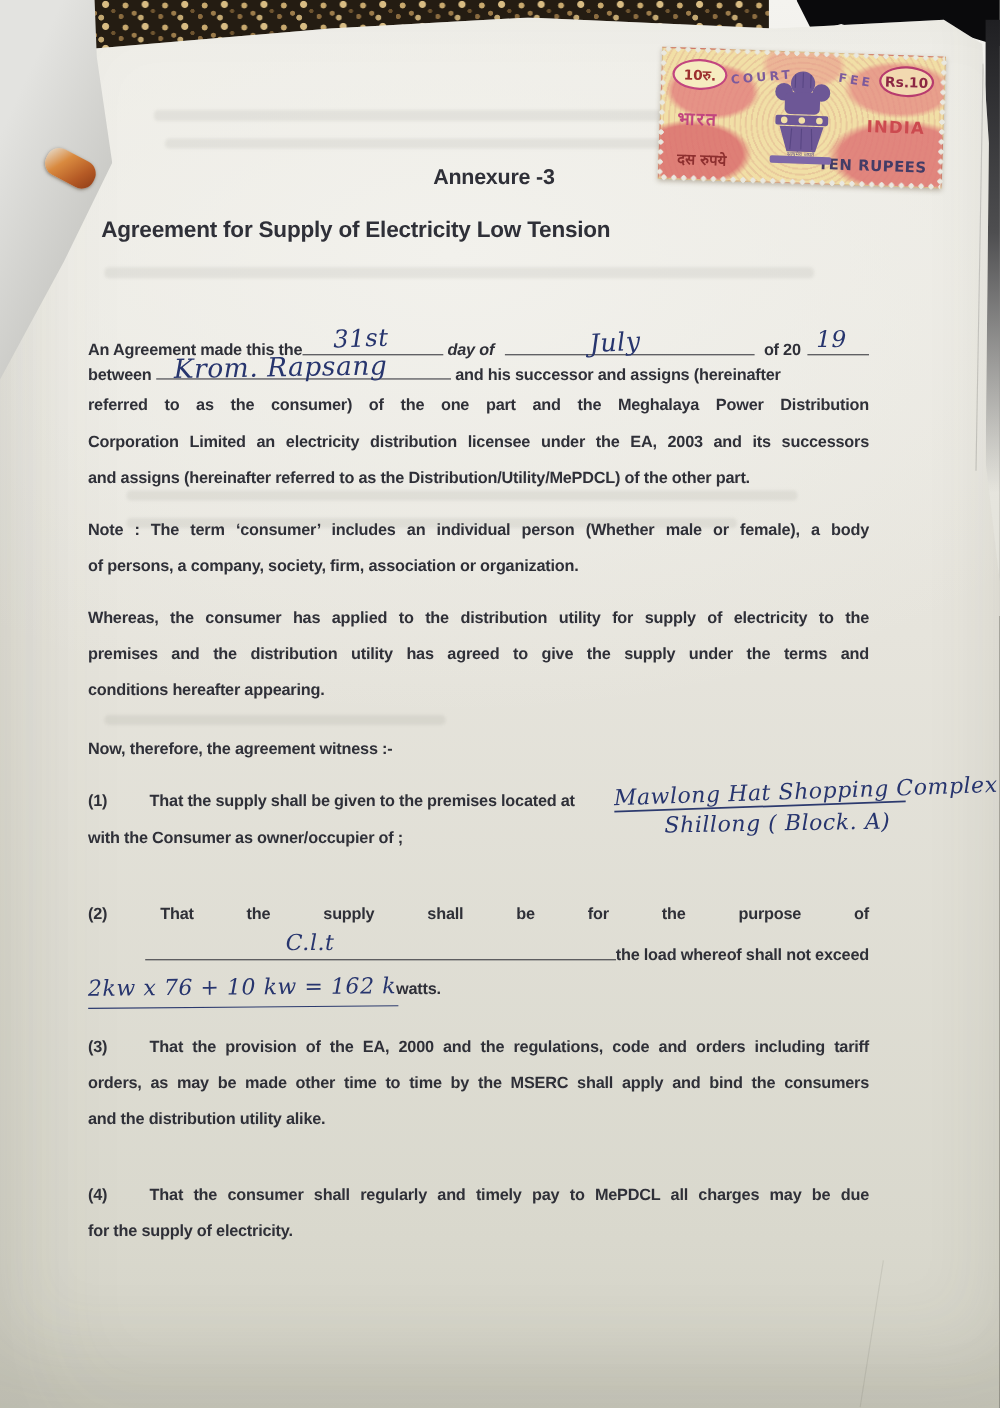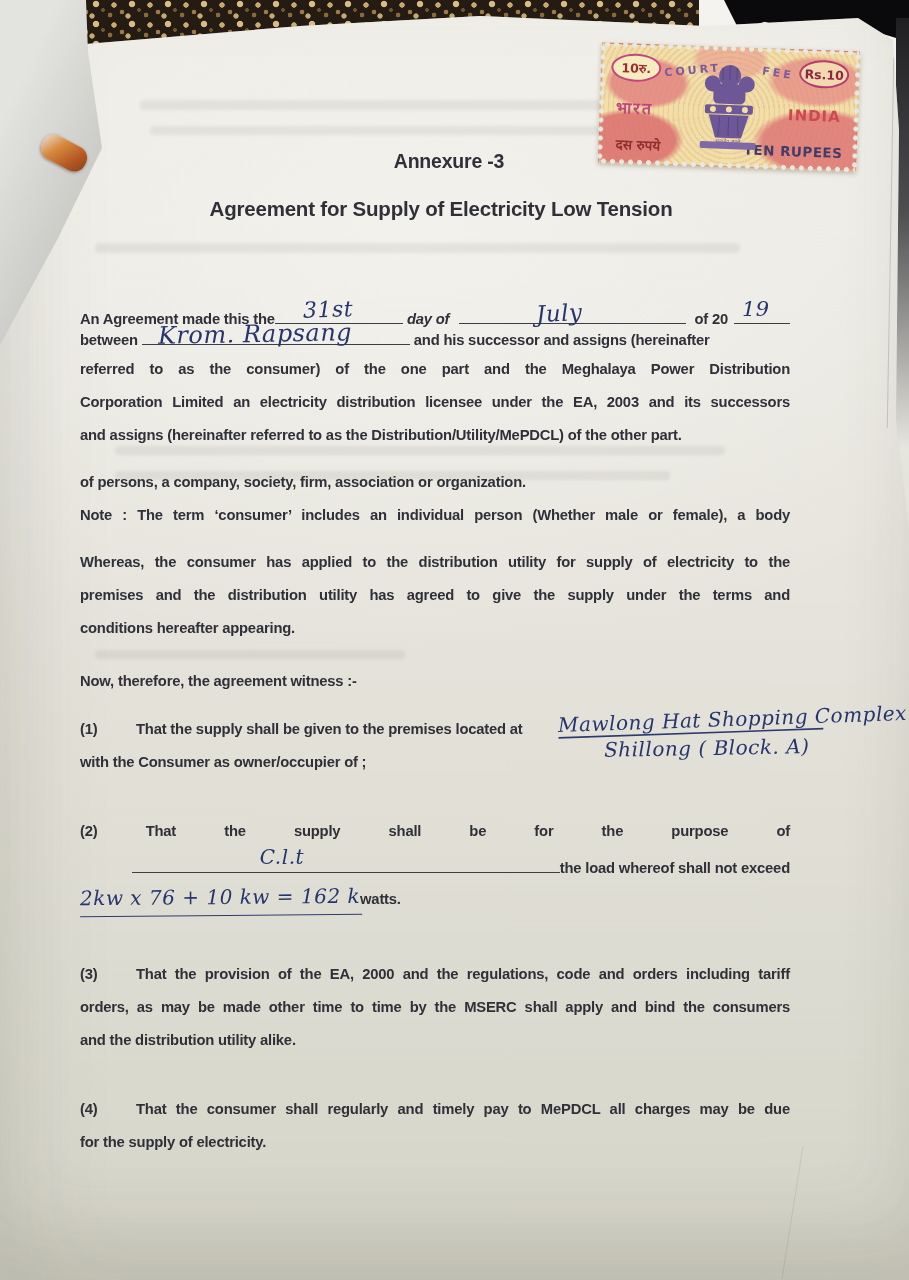--- a/index.html
+++ b/index.html
@@ -88,21 +88,21 @@
   .stamp .tenrupees{position:absolute;right:13px;bottom:9px;font-weight:bold;font-size:13.5px;
     letter-spacing:0.5px;color:#433c66;font-family:"DejaVu Sans",sans-serif;}
   .stamp .motto{position:absolute;left:50%;bottom:22px;transform:translateX(-50%);
     font-size:5px;color:#5c4a86;font-family:"DejaVu Sans",sans-serif;white-space:nowrap;}
   .emblem{position:absolute;left:50%;top:12px;transform:translateX(-50%);}
 
   
   .doc{position:absolute;left:80px;top:150px;width:710px;color:#2f3038;
        font-weight:bold;font-size:14.8px;letter-spacing:-0.2px;}
   .h-annex{text-align:center;padding-left:28px;font-size:19.5px;margin:0 0 24px 0;}
-  .h-title{text-align:center;padding-left:12px;font-size:20.5px;margin:0 0 66px 0;letter-spacing:-0.2px;}
+  .h-title{text-align:left;padding-left:12px;font-size:20.5px;margin:0 0 66px 0;letter-spacing:-0.2px;}
   .para{margin:0 0 14px 0;}
   .line{height:33px;line-height:33px;white-space:nowrap;overflow:visible;}
   .jl{text-align:justify;text-align-last:justify;}
   .flexline{display:flex;align-items:baseline;height:33px;line-height:33px;}
   .cnum{display:inline-block;min-width:56px;}
   .blank{position:relative;display:inline-block;border-bottom:1.6px solid #3d3d44;height:24px;}
   .hw{font-family:"DejaVu Serif",serif;font-style:italic;font-weight:normal;
       color:#27356e;letter-spacing:0.5px;white-space:nowrap;}
   .rel{position:relative;}
 
@@ -170,22 +170,22 @@
               <span class="hw hw-name">Krom. Rapsang</span>
             </span>
           <span>and his successor and assigns (hereinafter</span>
         </div>
         <div class="line jl">referred to as the consumer) of the one part and the Meghalaya Power Distribution</div>
         <div class="line jl">Corporation Limited an electricity distribution licensee under the EA, 2003 and its successors</div>
         <div class="line">and assigns (hereinafter referred to as the Distribution/Utility/MePDCL) of the other part.</div>
       </div>
 
       <div class="para">
+        <div class="line jl">Note : The term ‘consumer’ includes an individual person (Whether male or female), a body</div>
         <div class="line">of persons, a company, society, firm, association or organization.</div>
-        <div class="line jl">Note : The term ‘consumer’ includes an individual person (Whether male or female), a body</div>
       </div>
 
       <div class="para" style="margin-bottom:20px;">
         <div class="line jl">Whereas, the consumer has applied to the distribution utility for supply of electricity to the</div>
         <div class="line jl">premises and the distribution utility has agreed to give the supply under the terms and</div>
         <div class="line">conditions hereafter appearing.</div>
       </div>
 
       <div class="para" style="margin-bottom:15px;">
         <div class="line">Now, therefore, the agreement witness :-</div>
@@ -193,21 +193,21 @@
 
       <div class="para rel" style="margin-bottom:36px;">
         <div class="line">
           <span class="cnum">(1)</span><span>That the supply shall be given to the premises located at</span>
         </div>
         <span class="hw hw-loc1">Mawlong Hat Shopping Complex</span>
         <span class="hw hw-loc2">Shillong ( Block. A)</span>
         <div class="line">with the Consumer as owner/occupier of ;</div>
       </div>
 
-      <div class="para" style="margin-bottom:44px;">
+      <div class="para" style="margin-bottom:22px;">
         <div class="line jl">
           <span>(2)</span> <span>That the supply shall be for the purpose of</span>
         </div>
         <div class="c2-l2">
           <span class="blank b-purpose">
               <span class="hw hw-purpose">C.l.t</span>
             </span>
           <span>the load whereof shall not exceed</span>
         </div>
         <div class="line">

